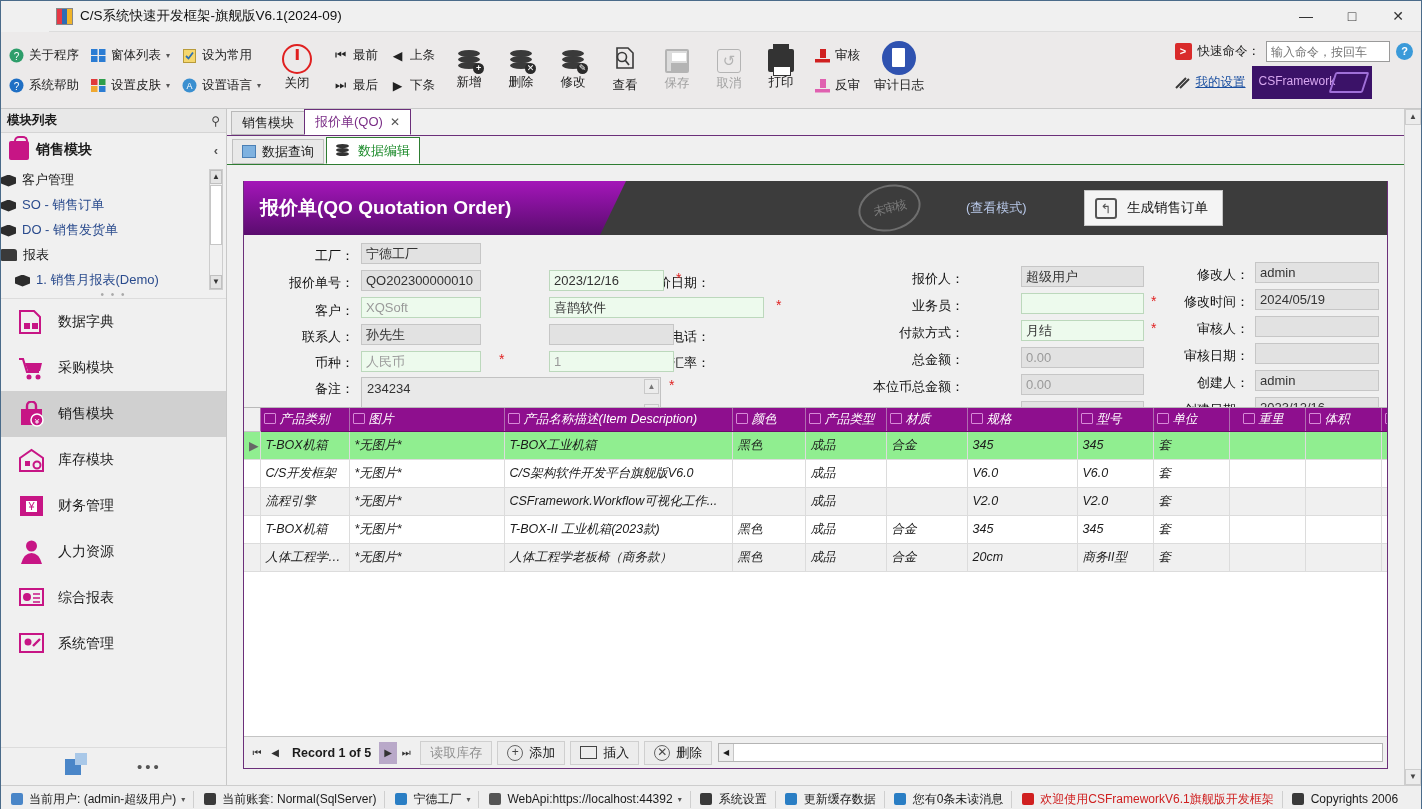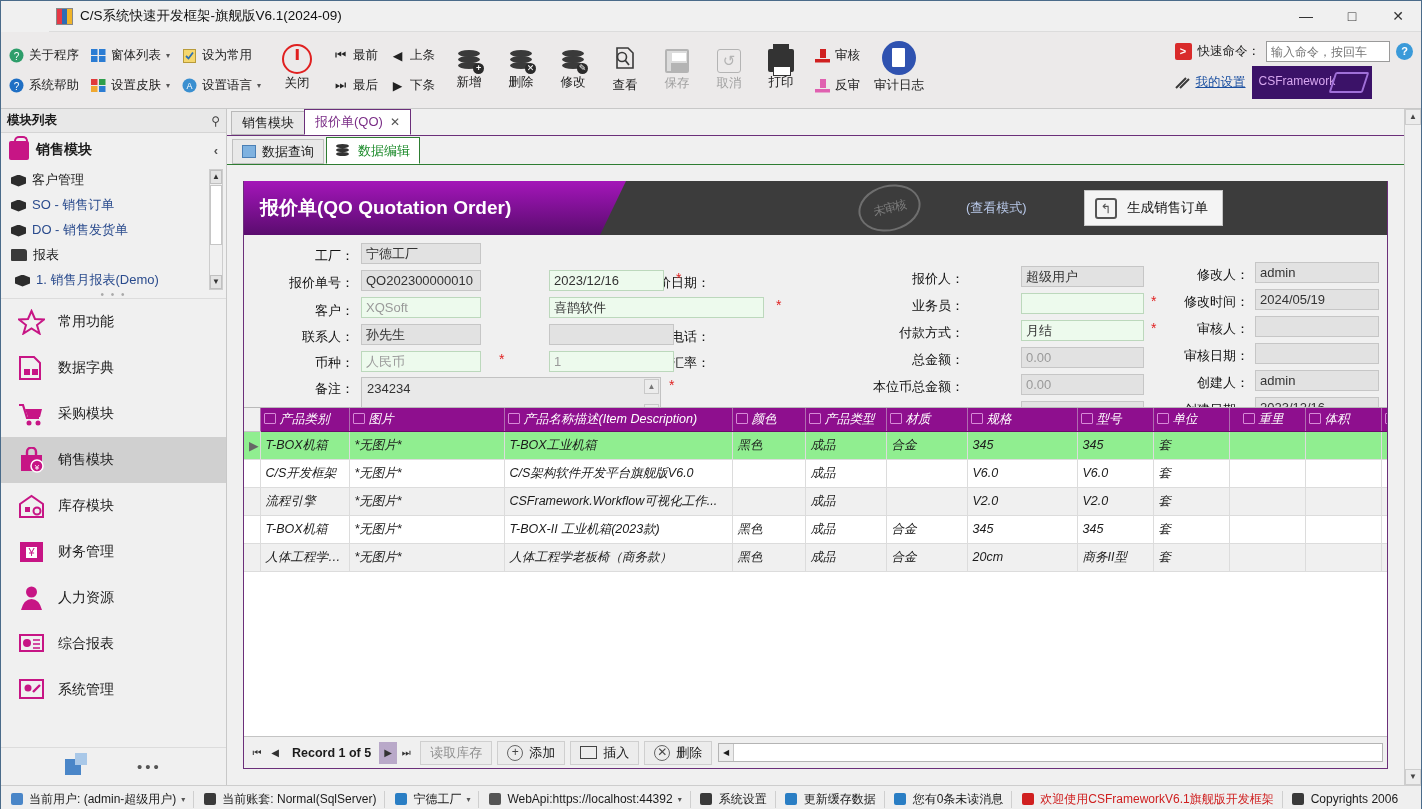--- a/index.html
+++ b/index.html
@@ -83,21 +83,21 @@
   .side-hd { height:24px; background:#e8e8e8; display:flex; align-items:center;
              padding:0 6px; font-weight:bold; font-size:12.5px; border-bottom:1px solid #d4d4d4;}
   .pin{margin-left:auto;font-size:12px;color:#444;}
   .mod-hd{ height:34px; display:flex; align-items:center; gap:7px; padding:0 8px;
            font-weight:bold; font-size:14px; }
   .bagicon{width:20px;height:19px;background:#c71585;border-radius:2px;position:relative;}
   .bagicon:before{content:"";position:absolute;top:-5px;left:5px;width:10px;height:7px;
                   border:2px solid #c71585;border-bottom:none;border-radius:5px 5px 0 0;}
   .chev{margin-left:auto;font-size:13px;color:#555;}
   .tree{ position:relative; height:125px; background:#f0f0f0; }
-  .tnode{ height:25px; display:flex; align-items:center; gap:6px; padding-left:10px;
+  .tnode{ height:25px; display:flex; align-items:center; gap:6px; 
           font-size:13px; white-space:nowrap; }
   .tnode.sel{ background:#f2eda1; }
   .tnode.sub{ padding-left:14px; }
   .cube{width:15px;height:14px;position:relative;flex:none;}
   .cube:before{content:"";position:absolute;inset:2px 0 0 0;background:#2c2c2c;
                clip-path:polygon(50% 0,100% 25%,100% 75%,50% 100%,0 75%,0 25%);}
   .folder{width:16px;height:12px;background:#3a3a3a;border-radius:1px 3px 1px 1px;flex:none;}
   .blue{color:#2a4b8d;}
   .tscroll{ position:absolute; right:3px; top:2px; width:14px; height:121px;
             background:#f0f0f0; border:1px solid #cdcdcd;}
@@ -477,28 +477,20 @@
         </div>
         <div class="tscroll">
           <div class="ar">▲</div>
           <div class="th"></div>
           <div class="ar bot">▼</div>
         </div>
       </div>
       <div class="dots3">• • •</div>
 
       <div class="navlist">
-        <div class="nav-it">
-          <span class="nav-ico">
-              <svg width="27" height="26">
-                <path d="M13.5 2 L17 10 L26 10.5 L19 16 L21.5 24.5 L13.5 19.5 L5.5 24.5 L8 16 L1 10.5 L10 10 Z" fill="none" stroke="#c71585" stroke-width="2"></path>
-              </svg>
-            </span>
-          <span>常用功能</span>
-        </div>
         <div class="nav-it">
           <span class="nav-ico">
               <svg width="27" height="26">
                 <path d="M2 2 h14 l6 6 v16 h-20 z" fill="none" stroke="#c71585" stroke-width="2"></path>
                 <rect x="6" y="14" width="6" height="6" fill="#c71585"></rect>
                 <rect x="14" y="14" width="6" height="6" fill="#c71585"></rect>
               </svg>
             </span>
           <span>数据字典</span>
         </div>

